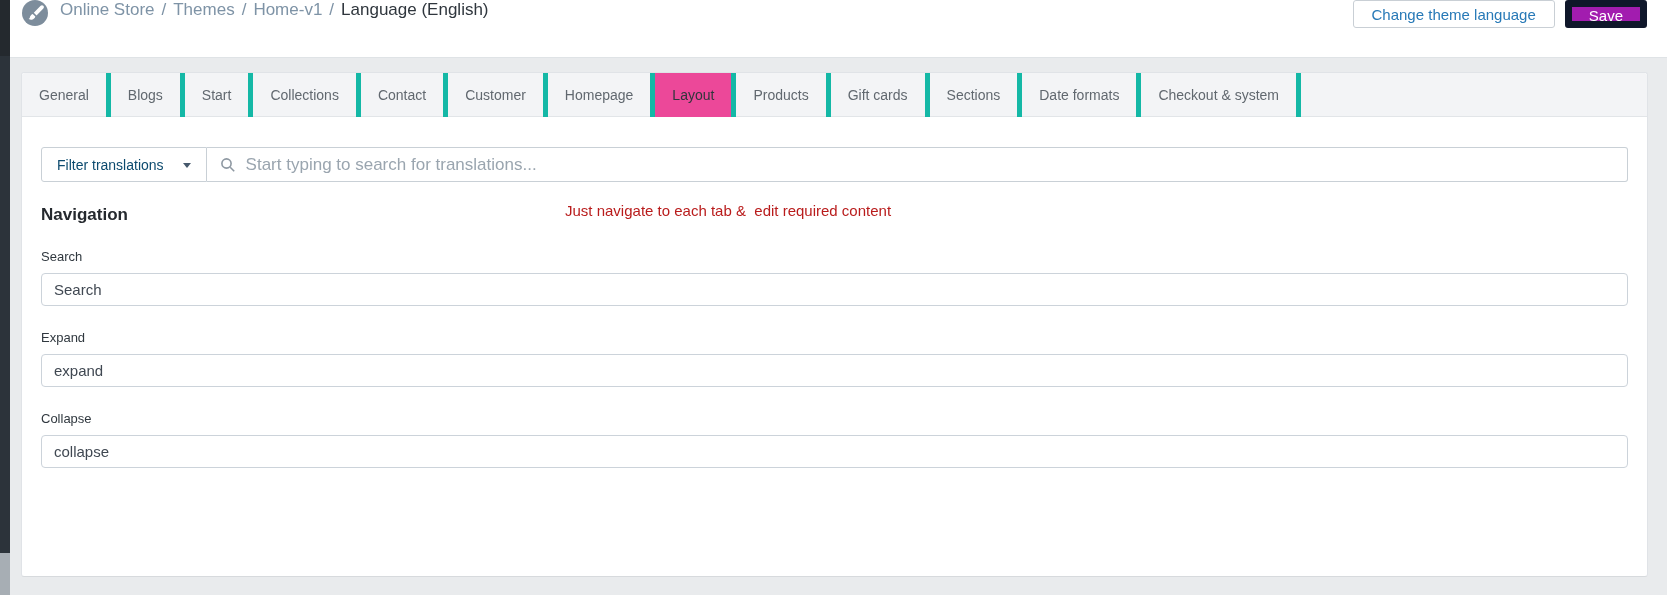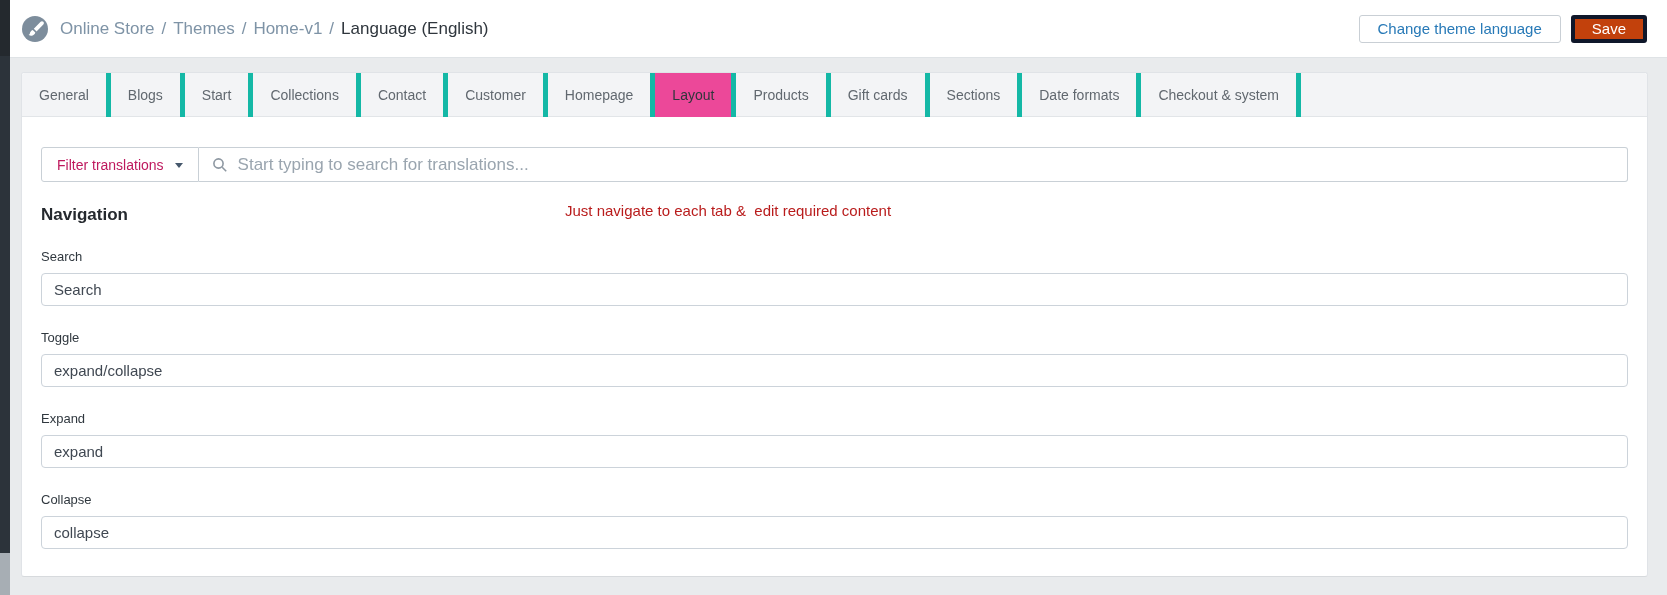--- a/index.html
+++ b/index.html
@@ -10,47 +10,47 @@
 
   
   .sidebar-strip { width:10px; background:#2c333a; display:flex; flex-direction:column; flex:none; }
   .strip-top { height:56px; background:#24292e; }
   .strip-mid { flex:1; }
   .strip-bottom { height:42px; background:#a7aeb4; }
 
   .main { flex:1; display:flex; flex-direction:column; min-width:0; }
 
   
-  .hdr { height:58px; background:#fff; border-bottom:1px solid #dfe3e6; display:flex; align-items:center; padding:0 20px 0 12px; flex:none; }
+  .hdr { height:58px; background:#fff; border-bottom:1px solid #dfe3e6; display:flex; padding:0 20px 0 12px; flex:none; }
   .theme-icon { width:26px; height:26px; flex:none; display:inline-flex; }
   .breadcrumb { margin-left:12px; font-size:17px; color:#7e93a6; white-space:nowrap; }
   .breadcrumb a { color:#7e93a6; text-decoration:none; cursor:pointer; }
   .breadcrumb .sep { margin:0 7px; }
   .breadcrumb .current { color:#2f363d; }
   .hdr-spacer { flex:1; }
   .btn { height:28px; border-radius:3px; font-size:15px; font-family:inherit; cursor:pointer; }
   .btn-secondary { padding:0 18px; background:#fff; border:1px solid #c9cfd5; color:#2779b7; }
-  .btn-primary { margin-left:10px; padding:0 17px; background:#c2410c; border:4px solid #0f172a; color:#fff; }
+  .btn-primary { margin-left:10px; padding:0 17px; background:#a21caf; border:7px solid #0f172a; color:#fff; }
 
   
   .content { flex:1; padding:14px 19px 18px 11px; background:#e9ebed; min-height:0; }
   .card { background:#fff; border:1px solid #e0e3e7; border-bottom-color:#d7dadd; border-radius:3px; height:100%; display:flex; flex-direction:column; }
 
   
   .tabs { display:flex; background:#f3f4f6; height:44px; box-shadow: inset 0 -1px 0 #e2e5e8; flex:none; border-radius:3px 3px 0 0; }
   .tab { padding:0 17px; line-height:44px; font-size:14px; color:#61686f; border-right:5px solid #14b8a6; cursor:pointer; white-space:nowrap; }
   .tab.active { background:#ec4899; color:#30363c; }
   .tabs .tab-filler { flex:1; }
 
   .card-body { padding:30px 19px 0 19px; flex:1; }
 
   
   .filter-row { display:flex; height:35px; }
-  .filter-btn { display:flex; align-items:center; gap:11px; padding:0 15px; background:#fff;
-                border:1px solid #c9d0d6; border-radius:3px 0 0 3px; font-size:14px; color:#be185d;
+  .filter-btn { display:flex; align-items:center; gap:19px; padding:0 15px; background:#fff;
+                border:1px solid #c9d0d6; border-radius:3px 0 0 3px; font-size:14px; color:#0c4a6e;
                 font-family:inherit; cursor:pointer; flex:none; }
   .caret { width:0; height:0; border-left:4px solid transparent; border-right:4px solid transparent;
            border-top:5px solid #46586c; margin-top:2px; }
   .search-wrap { position:relative; flex:1; }
   .search-wrap input { width:100%; height:100%; border:1px solid #c9d0d6; border-left:none;
                        border-radius:0 3px 3px 0; padding:0 0 0 39px; font-size:17px; color:#404852;
                        font-family:inherit; outline:none; }
   .search-wrap input::placeholder { color:#9aa5af; }
   .search-icon { position:absolute; left:13px; top:50%; transform:translateY(-50%); display:inline-flex; }
 
@@ -135,24 +135,20 @@
           <div class="section-head">
             <h2>Navigation</h2>
             <span class="annotation">Just navigate to each tab &amp;  edit required content</span>
           </div>
 
           <div class="field">
             <label>Search</label>
             <input type="text" value="Search" style="">
           </div>
 
-          <div class="field">
-            <label>Toggle</label>
-            <input type="text" value="expand/collapse" style="">
-          </div>
 
           <div class="field">
             <label>Expand</label>
             <input type="text" value="expand" style="">
           </div>
 
           <div class="field">
             <label>Collapse</label>
             <input type="text" value="collapse" style="">
           </div>

